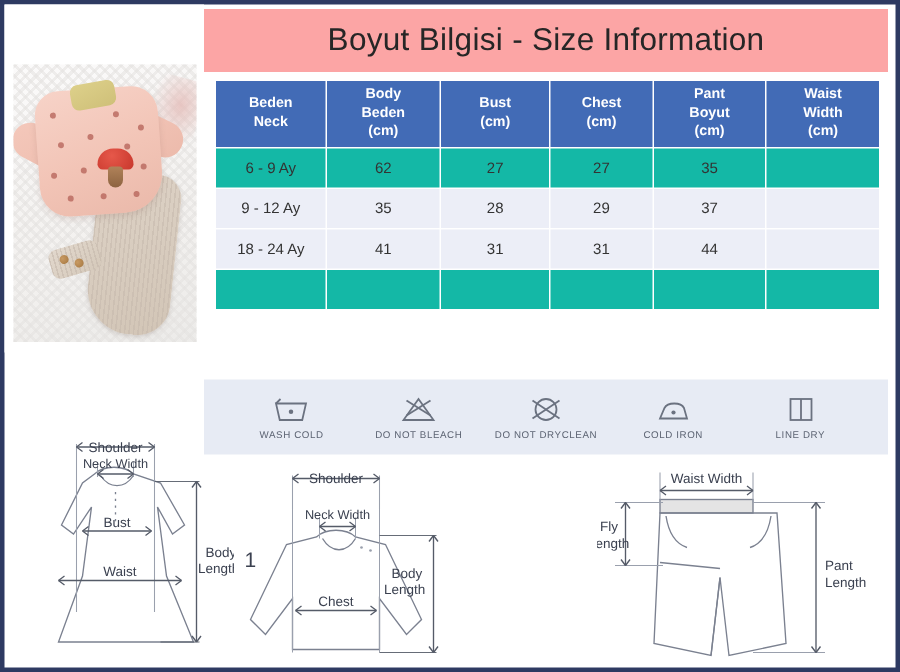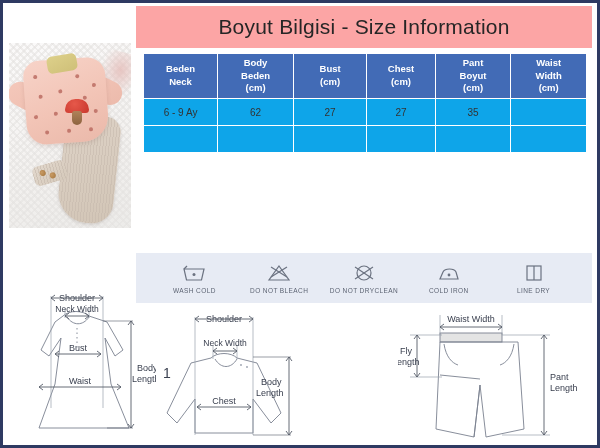--- a/index.html
+++ b/index.html
@@ -139,21 +139,21 @@
     padding: 2px 18px;
   }
   tbody td {
     height: 26px;
     font-size: 10px;
     color: #333333;
     text-align: center;
     vertical-align: middle;
     background: #eceef7;
   }
-  tbody tr.alt td { background: #0ea5e9; }
+  tbody tr.alt td { background: #14b8a6; }
   tbody td.sz { font-size: 10px; }
 
   
   #care-band {
     position: absolute; left: 133px; top: 250px;
     width: 456px; height: 50px;
     background: #e7ebf4;
     display: flex; align-items: center; justify-content: space-around;
     padding: 0 16px;
   }
@@ -244,20 +244,36 @@
       </thead>
       <tbody>
         <tr class="alt">
           <td class="sz">6 - 9 Ay</td>
           <td>62</td>
           <td>27</td>
           <td>27</td>
           <td>35</td>
           <td></td>
         </tr>
+        <tr>
+          <td class="sz">9 - 12 Ay</td>
+          <td>35</td>
+          <td>28</td>
+          <td>29</td>
+          <td>37</td>
+          <td></td>
+        </tr>
+        <tr>
+          <td class="sz">18 - 24 Ay</td>
+          <td>41</td>
+          <td>31</td>
+          <td>31</td>
+          <td>44</td>
+          <td></td>
+        </tr>
         <tr class="alt">
           <td class="sz"></td>
           <td></td>
           <td></td>
           <td></td>
           <td></td>
           <td></td>
         </tr>
       </tbody>
     </table>

